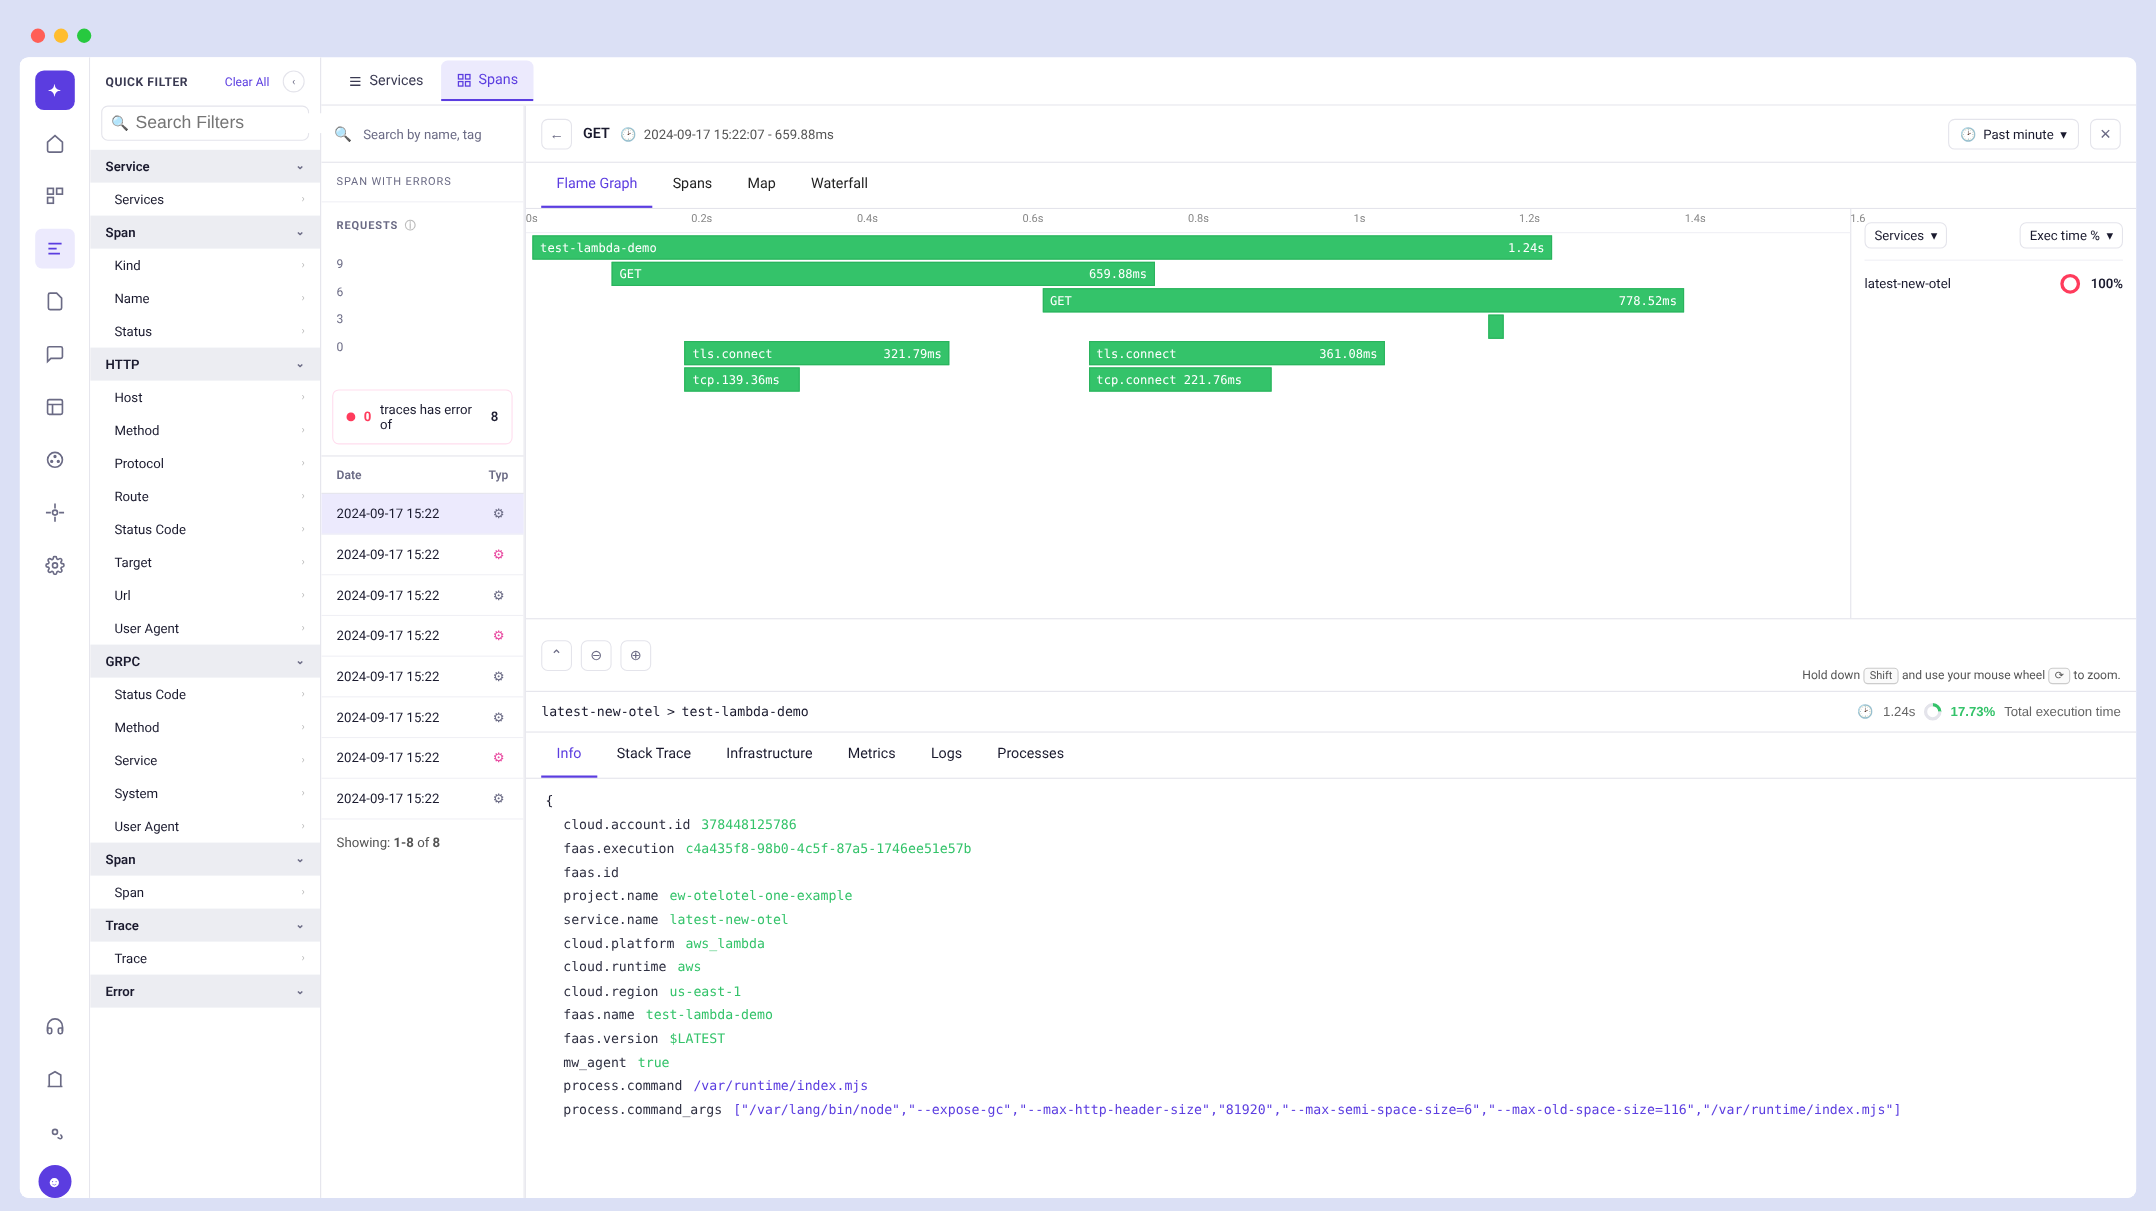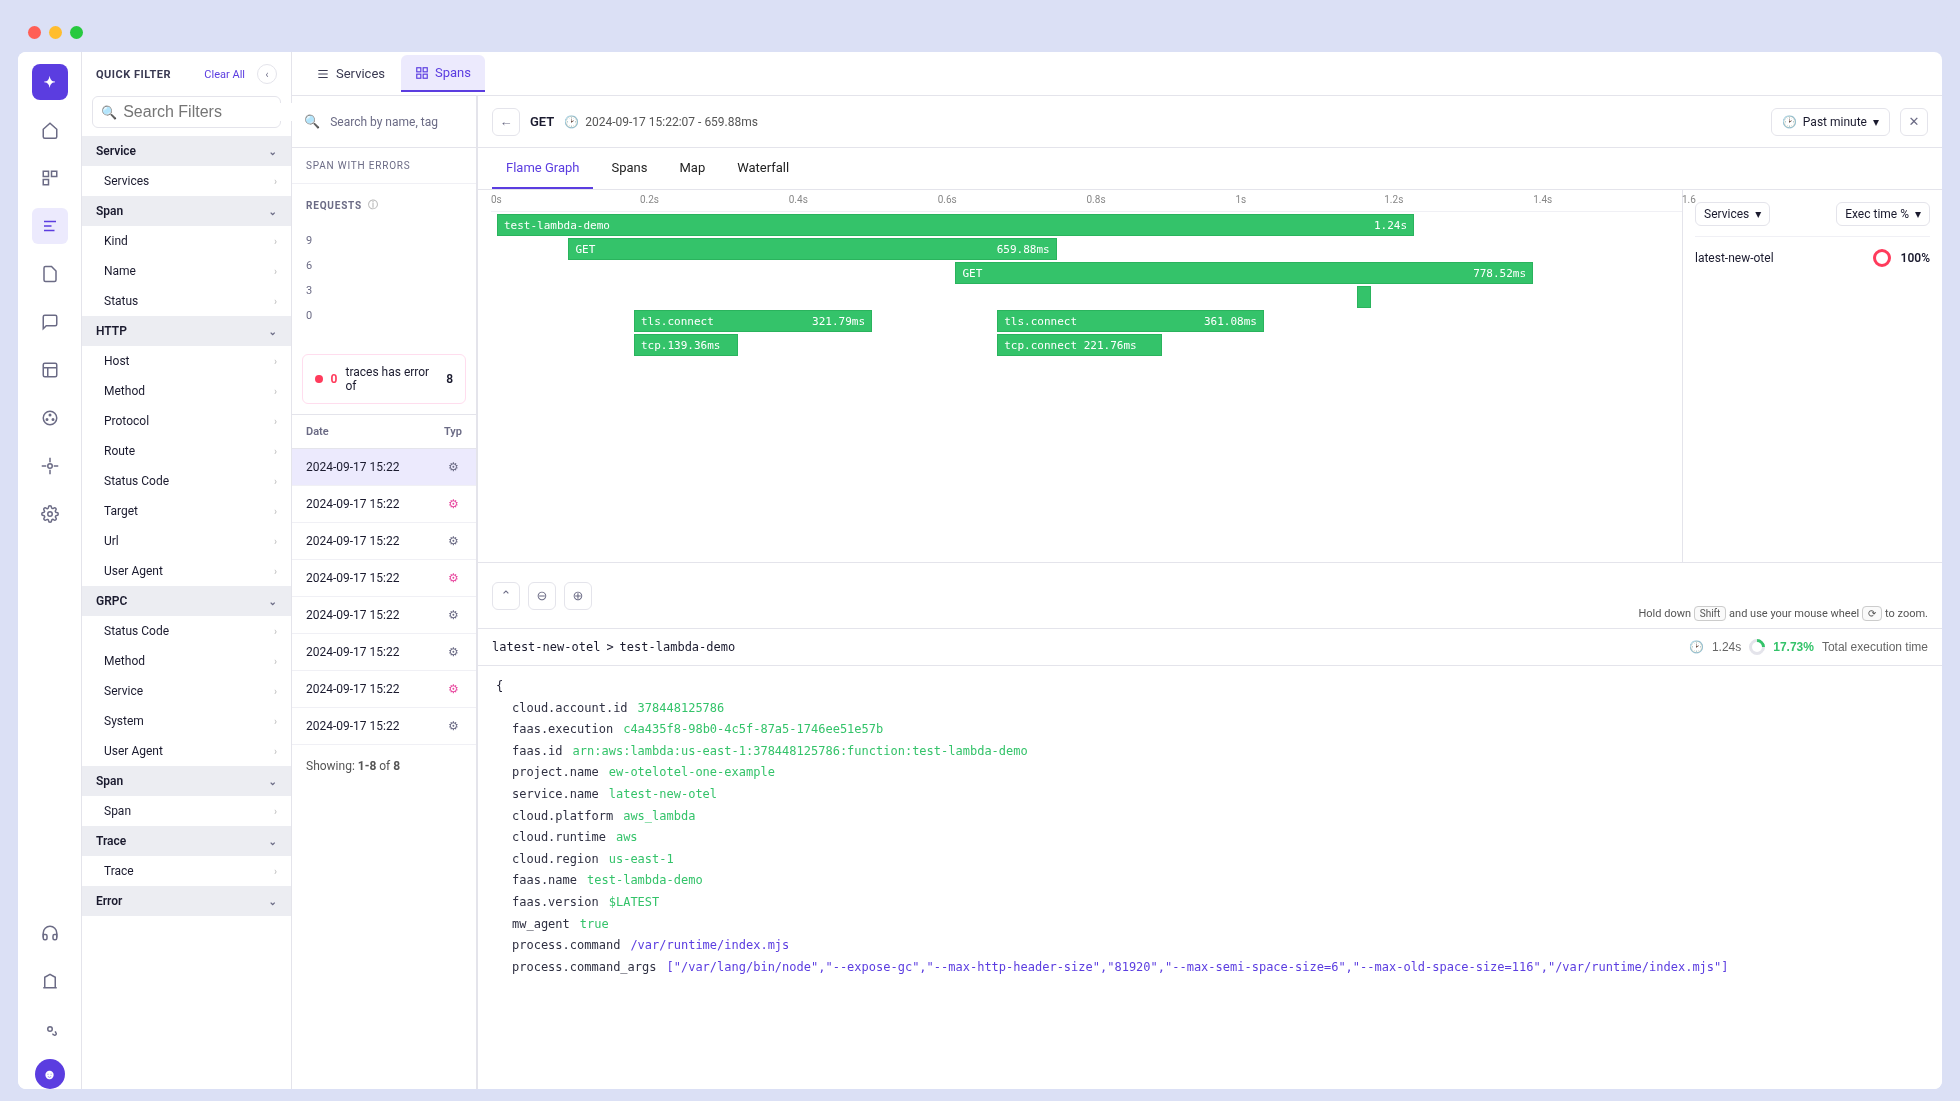--- a/index.html
+++ b/index.html
@@ -61,21 +61,21 @@
 .detail-hdr { height:52px; border-bottom:1px solid #e4e4eb; display:flex; align-items:center; padding:0 14px; gap:10px; }
 .iconbtn { width:28px; height:28px; border:1px solid #e4e4eb; border-radius:6px; display:flex; align-items:center; justify-content:center; cursor:pointer; color:#6b6b85; font-size:13px; }
 .method-chip { font-weight:600; font-size:13px; }
 .timestamp-chip { display:flex;align-items:center;gap:6px;font-size:12px;color:#555; }
 .pill { border:1px solid #e4e4eb; border-radius:6px; padding:6px 10px; display:flex; align-items:center; gap:6px; font-size:12px; cursor:pointer; }
 .detail-tabs { display:flex; gap:4px; border-bottom:1px solid #e4e4eb; padding:0 14px; }
 .dtab { padding:12px 14px; font-size:13px; cursor:pointer; color:#222; }
 .dtab.active { color:#5b3de0; border-bottom:2px solid #5b3de0; }
 
 .flame-area { display:flex; border-bottom:1px solid #e4e4eb; }
-.flame-left { flex:1; position:relative;padding-left:13px; }
+.flame-left { flex:1; position:relative; }
 .timescale { height:22px; position:relative; border-bottom:1px solid #f0f0f5; }
 .ttick { position:absolute; top:4px; font-size:10px; color:#888; }
 .flame-canvas { position:relative; height:350px; }
 .flame-bar { position:absolute; background:#34c36a; color:#fff; font-family: ui-monospace,Menlo,monospace; font-size:11px; height:22px; line-height:22px; padding:0 6px; white-space:nowrap; overflow:hidden; border:1px solid #2ab35d; }
 .flame-bar .v { position:absolute; right:6px; }
 .flame-right { width:260px; border-left:1px solid #e4e4eb; padding:8px 12px; }
 .fr-hdr { display:flex; gap:8px; align-items:center; padding:4px 0 10px; border-bottom:1px solid #f0f0f5; }
 .fr-row { display:flex; align-items:center; padding:12px 0; gap:10px; font-size:12px; }
 .ring { width:18px; height:18px; border:3px solid #ff3b5c; border-radius:50%; }
 .fr-pct { font-weight:600; font-size:12px; margin-left:auto; }
@@ -471,34 +471,41 @@
             <span>&gt;</span>
             <span>test-lambda-demo</span>
             <div class="crumb-right">
               <span>🕑</span>
               <span>1.24s</span>
               <div class="donut"></div>
               <span style="color:#34c36a;font-weight:600;">17.73%</span>
               <span>Total execution time</span>
             </div>
           </div>
+          <div class="info-tabs" id="itabs">
+                <div class="itab active">Info</div>
+                <div class="itab">Stack Trace</div>
+                <div class="itab">Infrastructure</div>
+                <div class="itab">Metrics</div>
+                <div class="itab">Logs</div>
+                <div class="itab">Processes</div>
+              </div>
           <div class="info-body">
             <div>{</div>
             <div id="infoattrs" style="padding-left:16px;">
                   <div class="kv">
                     <span class="k">cloud.account.id</span>
                     <span class="val">378448125786</span>
                   </div>
                   <div class="kv">
                     <span class="k">faas.execution</span>
                     <span class="val">c4a435f8-98b0-4c5f-87a5-1746ee51e57b</span>
                   </div>
                   <div class="kv">
                     <span class="k">faas.id</span>
-                    <span class="val">arn:aws:lambda:us-east-1:378448125786:function:test-lambda-demo</span>
                   </div>
                   <div class="kv">
                     <span class="k">project.name</span>
                     <span class="val">ew-otelotel-one-example</span>
                   </div>
                   <div class="kv">
                     <span class="k">service.name</span>
                     <span class="val">latest-new-otel</span>
                   </div>
                   <div class="kv">

